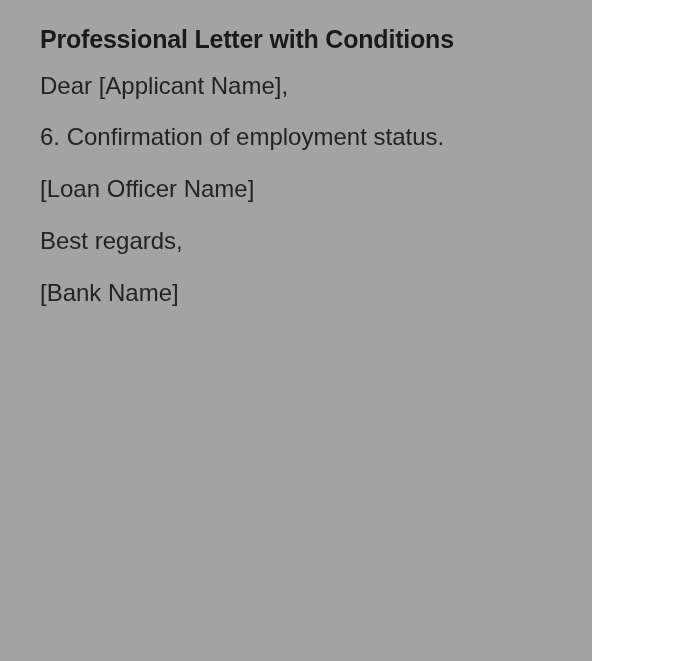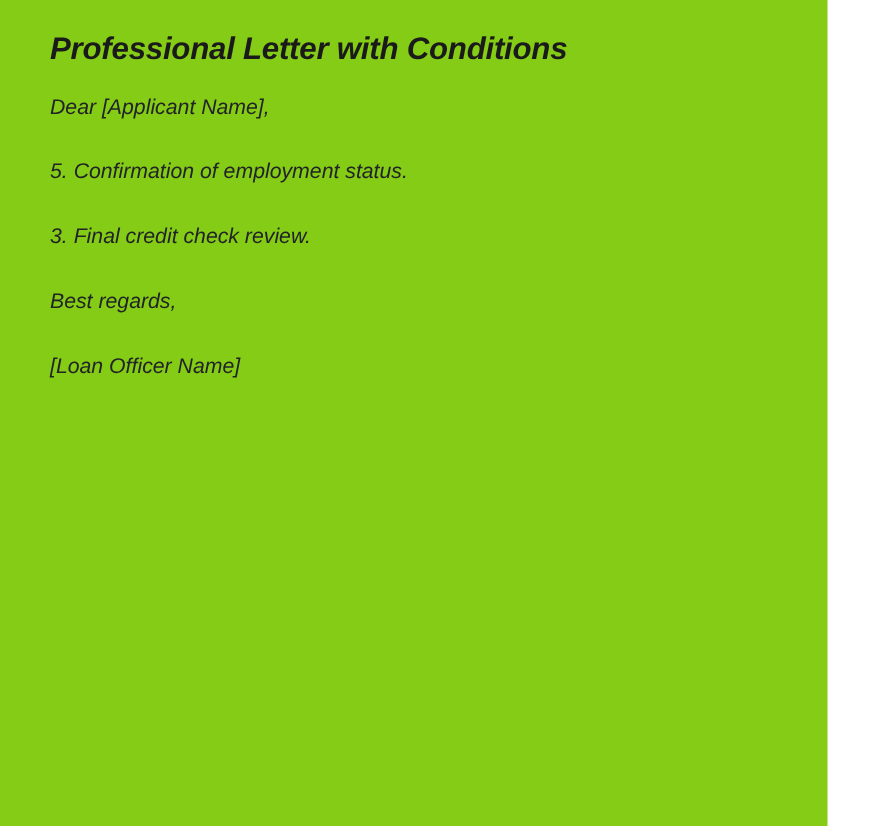--- a/index.html
+++ b/index.html
@@ -9,36 +9,35 @@
   body {
     width: 700px;
     height: 661px;
     background: #ffffff;
     font-family: "Liberation Sans", sans-serif;
     color: #202124;
     -webkit-font-smoothing: antialiased;
   }
   .page {
     box-sizing: border-box;
-    width: 662px;
+    width: 592px;
     height: 661px;
     padding: 22px 40px 0 40px;
-    background: #84cc16;
-    font-style: italic;
+    background: #a3a3a3;
   }
   .doc-title {
     font-size: 25px;
     line-height: 34px;
     font-weight: 700;
     letter-spacing: -0.2px;
     color: #1a1a1a;
     margin: 0 0 14px 0;
   }
   .para {
-    font-size: 17px;
+    font-size: 24px;
     line-height: 31px;
     font-weight: 400;
     color: #222326;
     margin: 0 0 20px 0;
     max-width: 570px;
   }
   .para:last-child {
     margin-bottom: 0;
   }
   .para-tight {
@@ -49,23 +48,23 @@
 <body>
 
 <div class="page">
 
   <h1 class="doc-title">Professional Letter with Conditions</h1>
 
   <p class="para">Dear [Applicant Name],</p>
 
 
 
-  <p class="para para-tight">5. Confirmation of employment status.</p>
+  <p class="para para-tight">6. Confirmation of employment status.</p>
 
-  <p class="para para-tight">3. Final credit check review.</p>
 
+
+  <p class="para para-tight">[Loan Officer Name]</p>
 
   <p class="para para-tight">Best regards,</p>
 
-  <p class="para para-tight">[Loan Officer Name]</p>
-
+  <p class="para">[Bank Name]</p>
 
 </div>
 
 </body></html>

